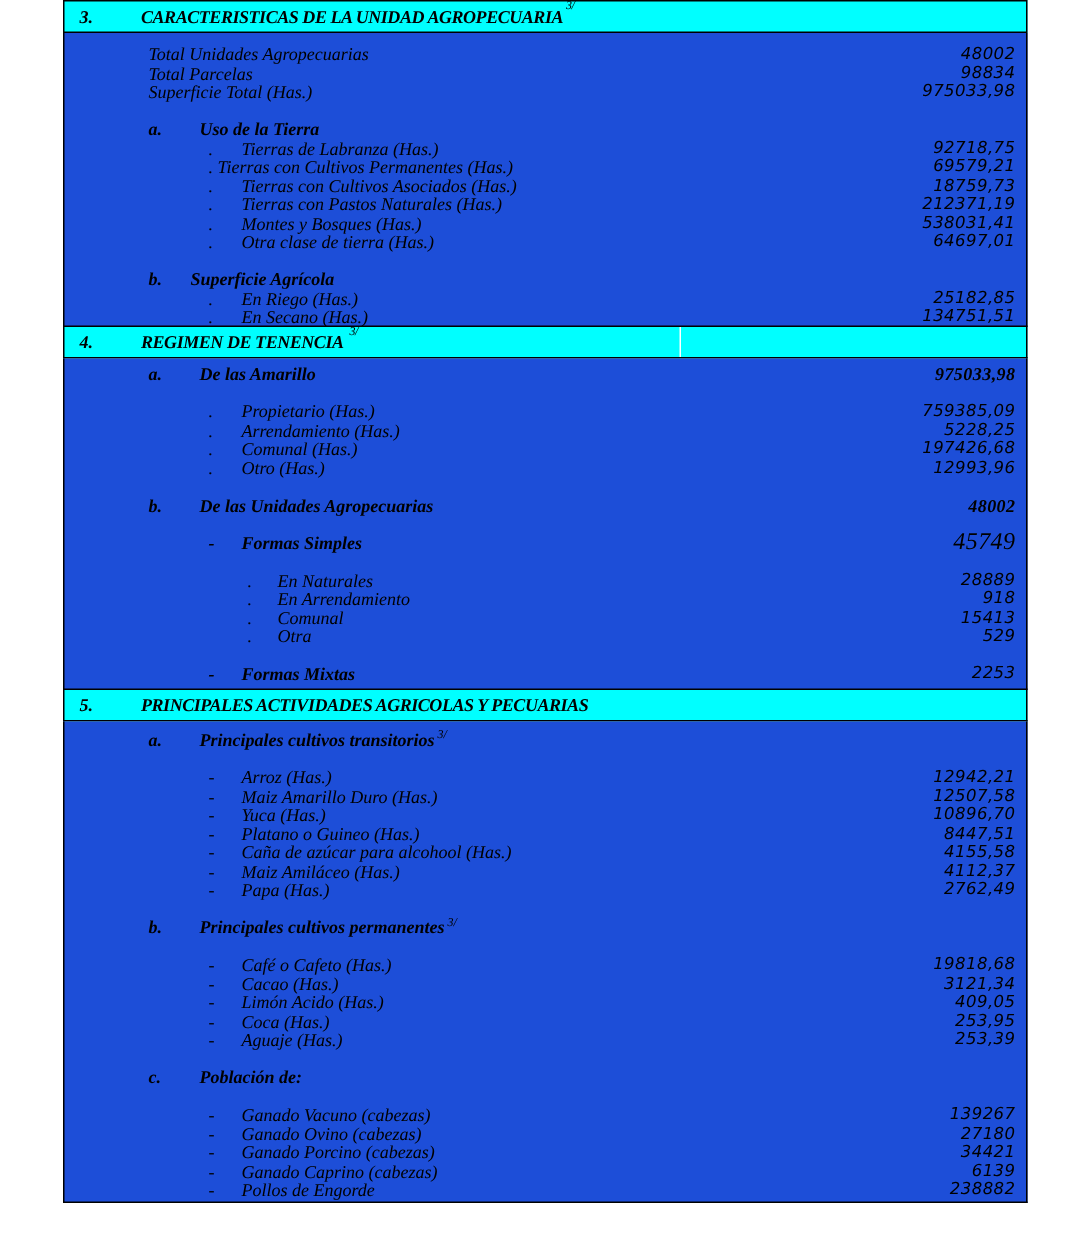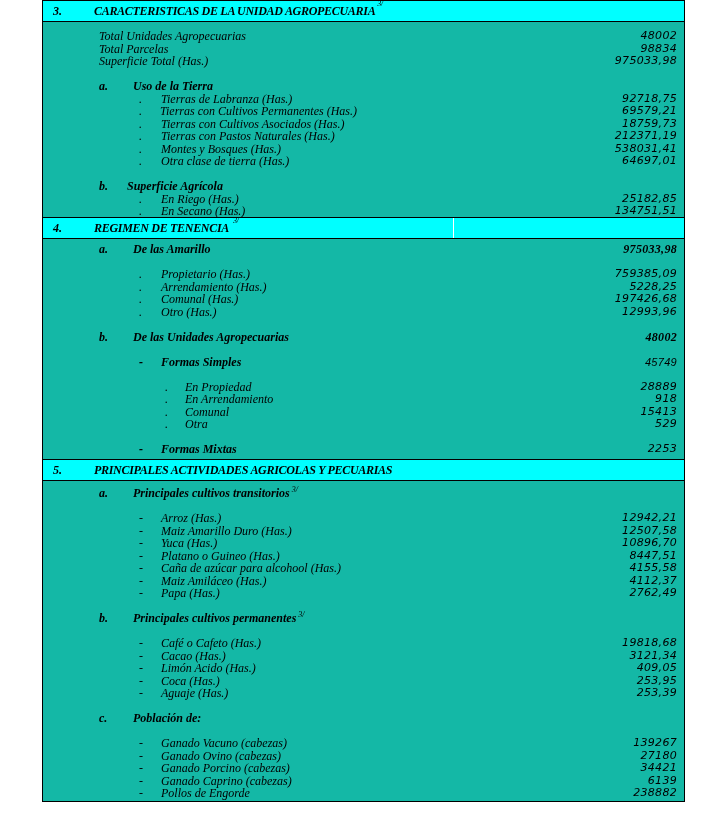--- a/index.html
+++ b/index.html
@@ -7,21 +7,21 @@
          font-family:"Liberation Serif","DejaVu Serif",serif; color:#000; }
   .page { position:absolute; left:42px; top:0; width:643px; }
   .sec-header { position:relative; height:20px; background:#00ffff;
                 border-left:1px solid #000; border-right:1px solid #000; border-bottom:1px solid #000;
                 font-weight:bold; font-style:italic; font-size:12px; line-height:20px; }
   .sec-header.first { border-top:1px solid #000; height:20px; }
   .sec-header .num { position:absolute; left:10px; }
   .sec-header .title { position:absolute; left:51px; letter-spacing:-0.3px; }
   .sec-header .title sup, .lbl sup { font-size:8px; font-weight:normal; vertical-align:top; line-height:8px; position:relative; top:-1px; margin-left:2px; }
   .sec-header .divider { position:absolute; left:410px; top:0; width:1px; height:20px; background:#ffffff; }
-  .sec-body { position:relative; border-left:1px solid #000; border-right:1px solid #000; border-bottom:1px solid #000; background:#14b8a6;text-align:right; }
+  .sec-body { position:relative; border-left:1px solid #000; border-right:1px solid #000; border-bottom:1px solid #000; background:#1d4ed8;text-align:right; }
   .row { position:relative; height:12.5px; font-size:12px; line-height:12.5px; font-style:italic; white-space:nowrap; }
   .row .mark { position:absolute; }
   .row .lbl { position:absolute; }
   .row .val { position:absolute; right:7px; font-family:"DejaVu Sans","Liberation Sans",sans-serif; font-size:11px; letter-spacing:0.3px; }
   .row.b { font-weight:bold; }
   .row.b .val { font-family:"Liberation Serif","DejaVu Serif",serif; font-size:12px; font-weight:bold; }
   .gap { height:12.5px; }
 </style>
 </head>
 <body>
@@ -51,21 +51,21 @@
         <span class="mark" style="left:56px">a.</span>
         <span class="lbl" style="left:90px">Uso de la Tierra</span>
       </div>
     <div class="row">
         <span class="mark" style="left:96px">.</span>
         <span class="lbl" style="left:118px">Tierras de Labranza (Has.)</span>
         <span class="val">92718,75</span>
       </div>
     <div class="row">
         <span class="mark" style="left:96px">.</span>
-        <span class="lbl" style="left:117px">Tierras con Cultivos Permanentes (Has.)</span>
+        <span class="lbl" style="left:102px">Tierras con Cultivos Permanentes (Has.)</span>
         <span class="val">69579,21</span>
       </div>
     <div class="row">
         <span class="mark" style="left:96px">.</span>
         <span class="lbl" style="left:118px">Tierras con Cultivos Asociados (Has.)</span>
         <span class="val">18759,73</span>
       </div>
     <div class="row">
         <span class="mark" style="left:96px">.</span>
         <span class="lbl" style="left:118px">Tierras con Pastos Naturales (Has.)</span>
@@ -134,26 +134,26 @@
     <div class="gap"></div>
     <div class="row b">
         <span class="mark" style="left:56px">b.</span>
         <span class="lbl" style="left:90px">De las Unidades Agropecuarias</span>
         <span class="val">48002</span>
       </div>
     <div class="gap"></div>
     <div class="row b">
         <span class="mark" style="left:96px">-</span>
         <span class="lbl" style="left:118px">Formas Simples</span>
-        <span class="val" style="font-weight:normal;font-family:Liberation Sans, sans-serif;font-size:11px;">45749</span>
-      </div>
-    <div class="gap"></div>
-    <div class="row">
-        <span class="mark" style="left:122px">.</span>
-        <span class="lbl" style="left:142px">En Propiedad</span>
+        <span class="val" style="font-weight:normal;font-family:Liberation Serif, serif;font-size:16px;">45749</span>
+      </div>
+    <div class="gap"></div>
+    <div class="row">
+        <span class="mark" style="left:122px">.</span>
+        <span class="lbl" style="left:142px">En Naturales</span>
         <span class="val">28889</span>
       </div>
     <div class="row">
         <span class="mark" style="left:122px">.</span>
         <span class="lbl" style="left:142px">En Arrendamiento</span>
         <span class="val">918</span>
       </div>
     <div class="row">
         <span class="mark" style="left:122px">.</span>
         <span class="lbl" style="left:142px">Comunal</span>

